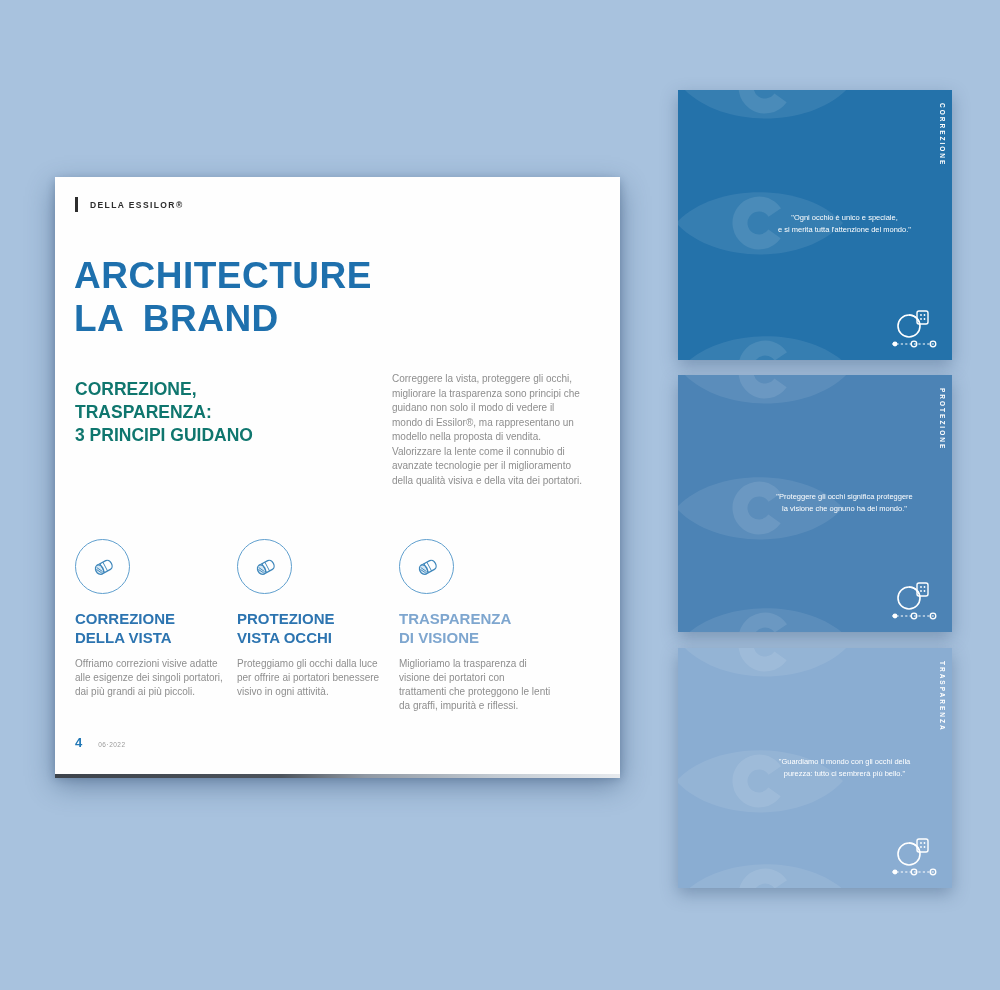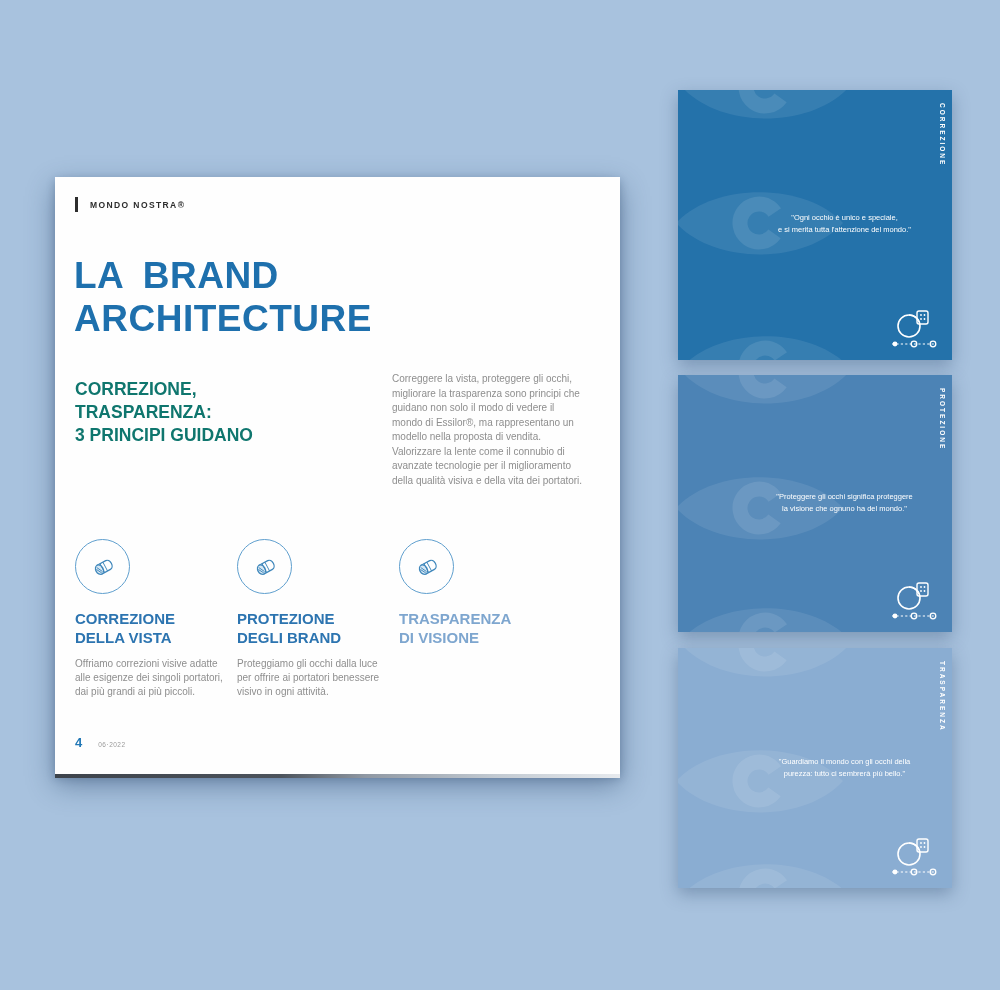--- a/index.html
+++ b/index.html
@@ -120,26 +120,26 @@
     </symbol>
   </defs>
 </svg>
 
 <div class="stage">
 
   <div class="document-page">
 
     <div class="brand-row">
       <div class="brand-bar"></div>
-      <div class="brand-text">MONDO NOSTRA®</div>
+      <div class="brand-text">DELLA ESSILOR®</div>
     </div>
 
     <h1 class="page-title">
+      <span>ARCHITECTURE</span>
       <span>LA BRAND</span>
-      <span>ARCHITECTURE</span>
     </h1>
 
     <div class="subtitle">
       <span>CORREZIONE,</span>
       <span>TRASPARENZA:</span>
       <span>3 PRINCIPI GUIDANO</span>
     </div>
 
     <p class="intro">Correggere la vista, proteggere gli occhi, migliorare la trasparenza sono principi che guidano non solo il modo di vedere il mondo di Essilor®, ma rappresentano un modello nella proposta di vendita. Valorizzare la lente come il connubio di avanzate tecnologie per il miglioramento della qualità visiva e della vita dei portatori.</p>
 
@@ -157,35 +157,36 @@
     </div>
 
     <div class="principle-col col-2">
       <div class="icon-circle">
         <svg width="26" height="26">
             <use href="#sym-lens"></use>
           </svg>
       </div>
       <div class="col-heading">
         <span>PROTEZIONE</span>
-        <span>DEGLI BRAND</span>
+        <span>VISTA OCCHI</span>
       </div>
       <p class="col-body">Proteggiamo gli occhi dalla luce per offrire ai portatori benessere visivo in ogni attività.</p>
     </div>
 
     <div class="principle-col col-3">
       <div class="icon-circle">
         <svg width="26" height="26">
             <use href="#sym-lens"></use>
           </svg>
       </div>
       <div class="col-heading">
         <span>TRASPARENZA</span>
         <span>DI VISIONE</span>
       </div>
+      <p class="col-body">Miglioriamo la trasparenza di visione dei portatori con trattamenti che proteggono le lenti da graffi, impurità e riflessi.</p>
     </div>
 
     <div class="page-footer">
       <span class="page-number">4</span>
       <span class="edition">06·2022</span>
     </div>
   </div>
 
   <div class="card card-1">
     <svg class="eye-mark eye-a">

